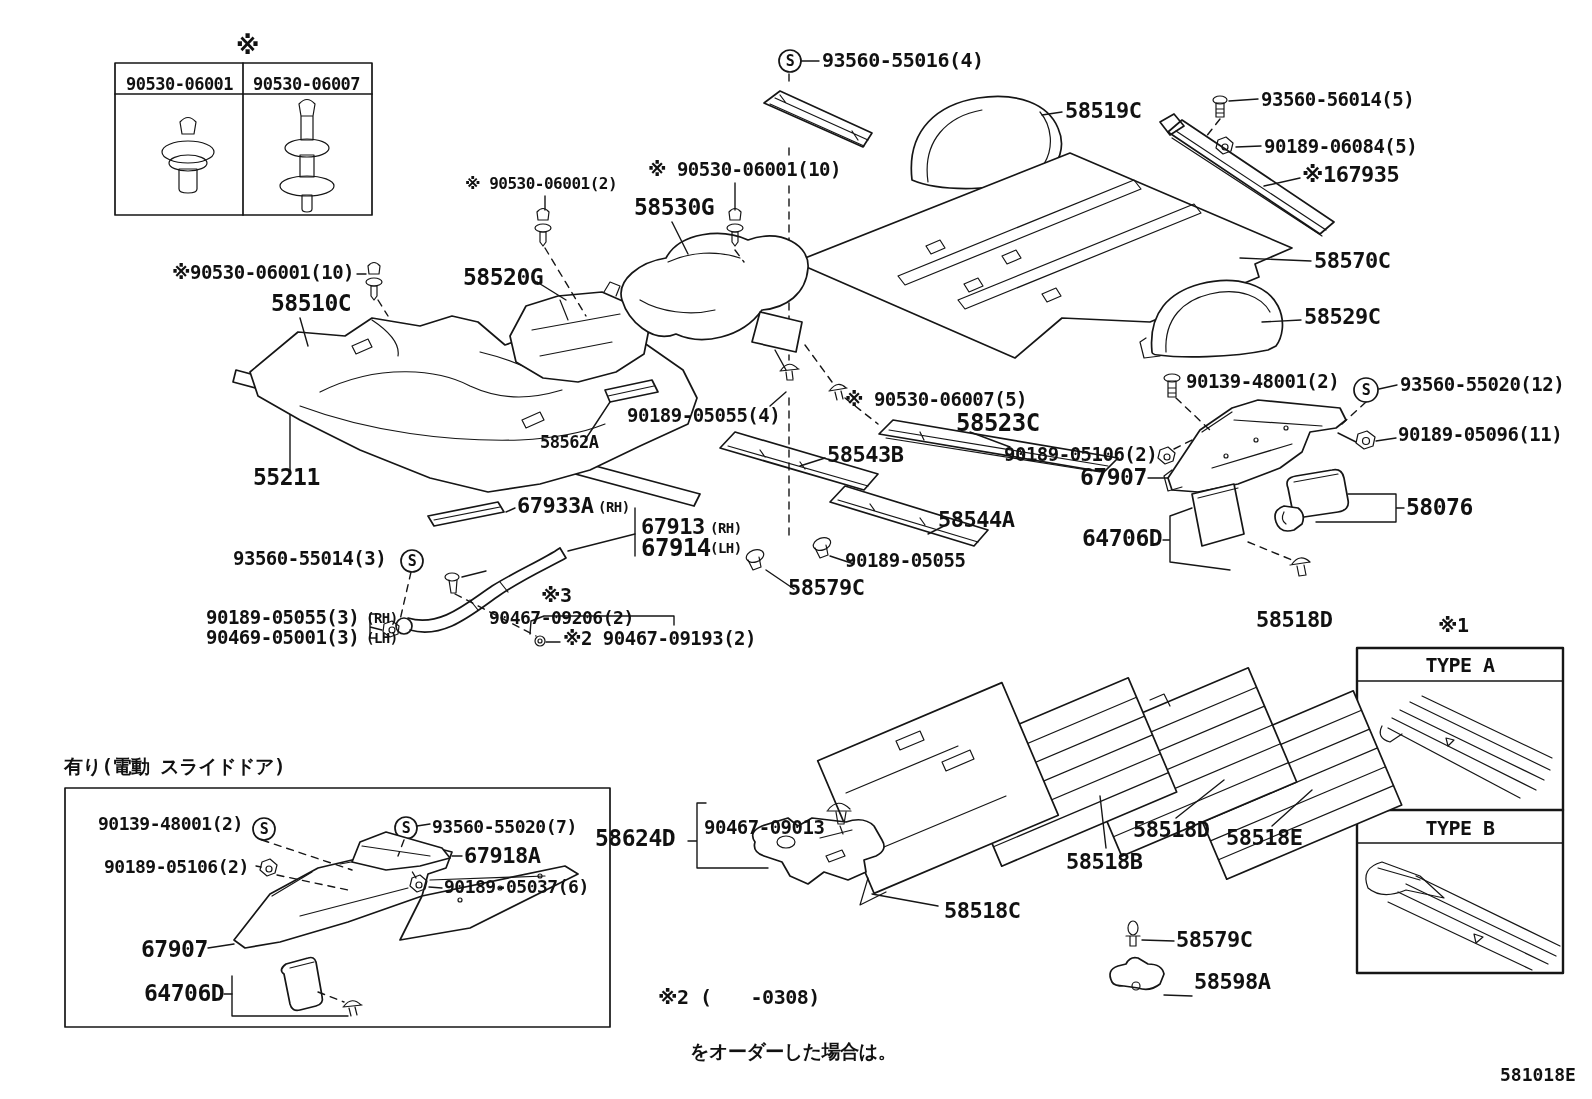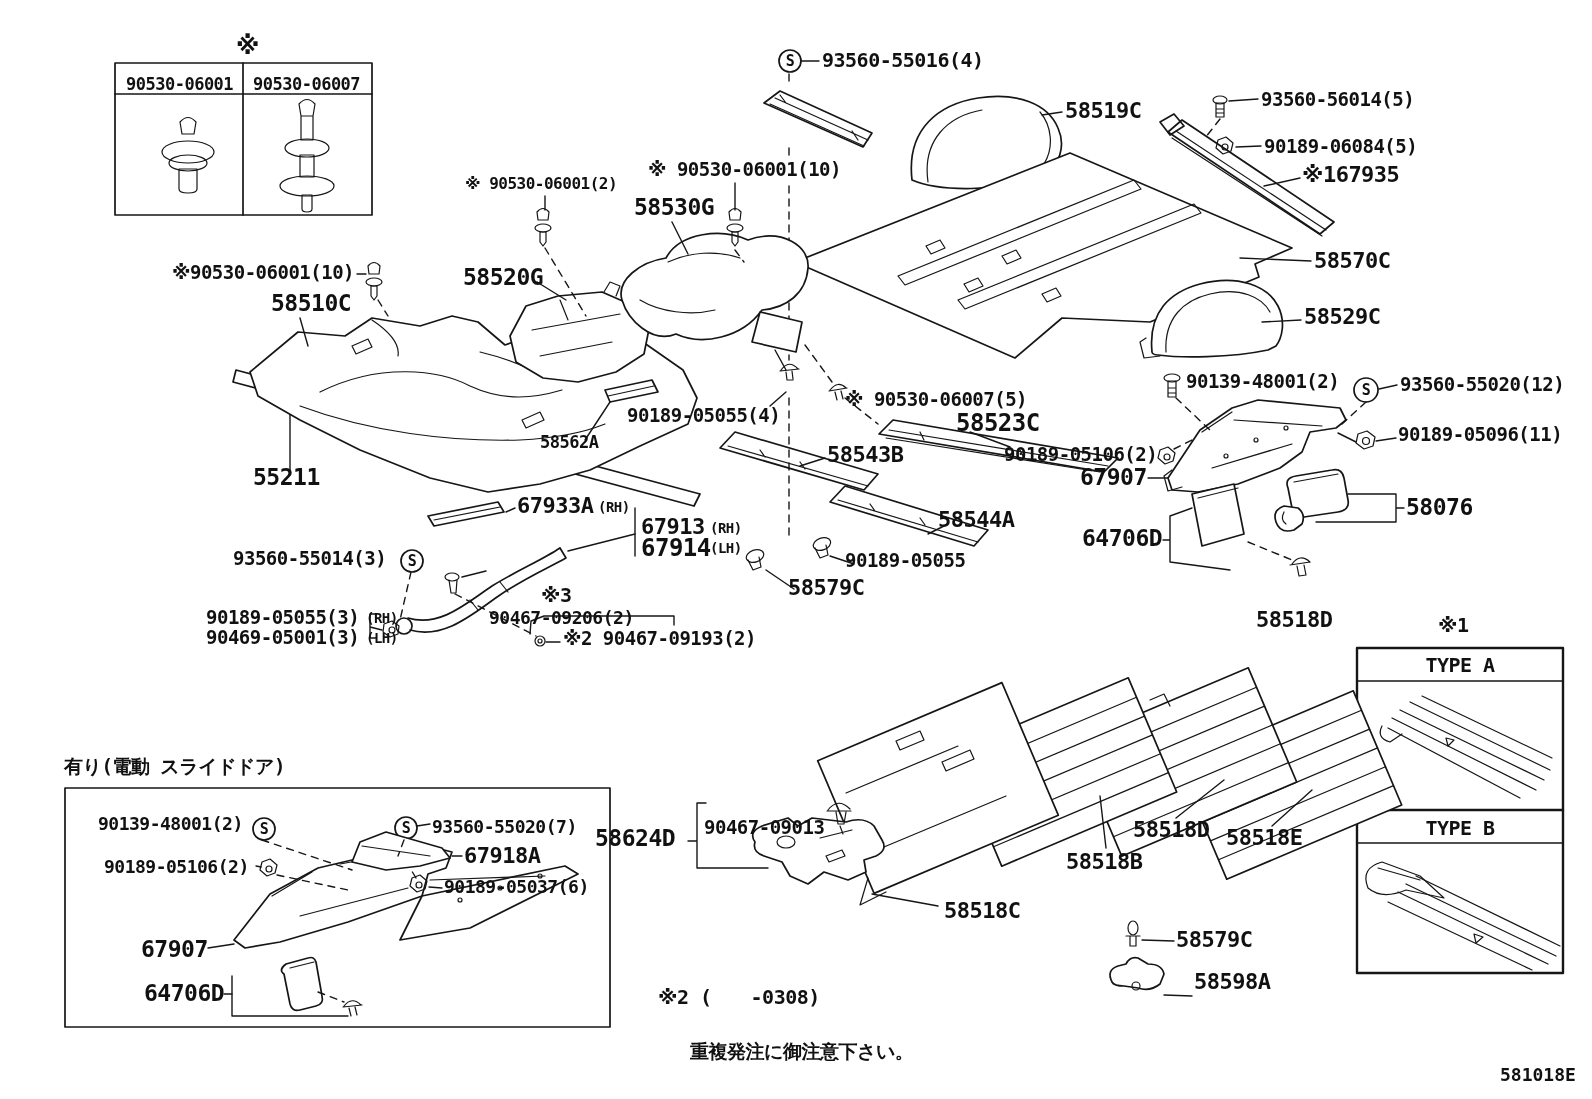--- a/index.html
+++ b/index.html
@@ -366,21 +366,21 @@
       <span class="lbl" style="left: 144px; top: 982px; font-size: 23px;">64706D</span>
       <span class="lbl" style="left: 704px; top: 791px; font-size: 19px; margin-top: 27px;">90467-09013</span>
       <span class="lbl" style="left: 595px; top: 827px; font-size: 23px;">58624D</span>
       <span class="lbl" style="left: 944px; top: 900px; font-size: 22px;">58518C</span>
       <span class="lbl" style="left: 1066px; top: 851px; font-size: 22px;">58518B</span>
       <span class="lbl" style="left: 1133px; top: 819px; font-size: 22px;">58518D</span>
       <span class="lbl" style="left: 1226px; top: 827px; font-size: 22px;">58518E</span>
       <span class="lbl" style="left: 1176px; top: 929px; font-size: 22px;">58579C</span>
       <span class="lbl" style="left: 1194px; top: 971px; font-size: 22px;">58598A</span>
       <span class="lbl" style="left: 658px; top: 987px; font-size: 20px;">※2 (　　-0308)</span>
-      <span class="lbl" style="left: 690px; top: 1042px; font-size: 19px;">重複発注に御注意下さい。</span>
+      <span class="lbl" style="left: 690px; top: 1042px; font-size: 19px;">をオーダーした場合は。</span>
       <span class="lbl c" style="left: 790px; top: 61px; font-size: 15px;">S</span>
       <span class="lbl c" style="left: 412px; top: 561px; font-size: 15px;">S</span>
       <span class="lbl c" style="left: 1366px; top: 390px; font-size: 15px;">S</span>
       <span class="lbl c" style="left: 264px; top: 829px; font-size: 15px;">S</span>
       <span class="lbl c" style="left: 406px; top: 828px; font-size: 15px;">S</span>
     </div>
 
 <div id="pagecode">581018E</div>
 
 </div>

